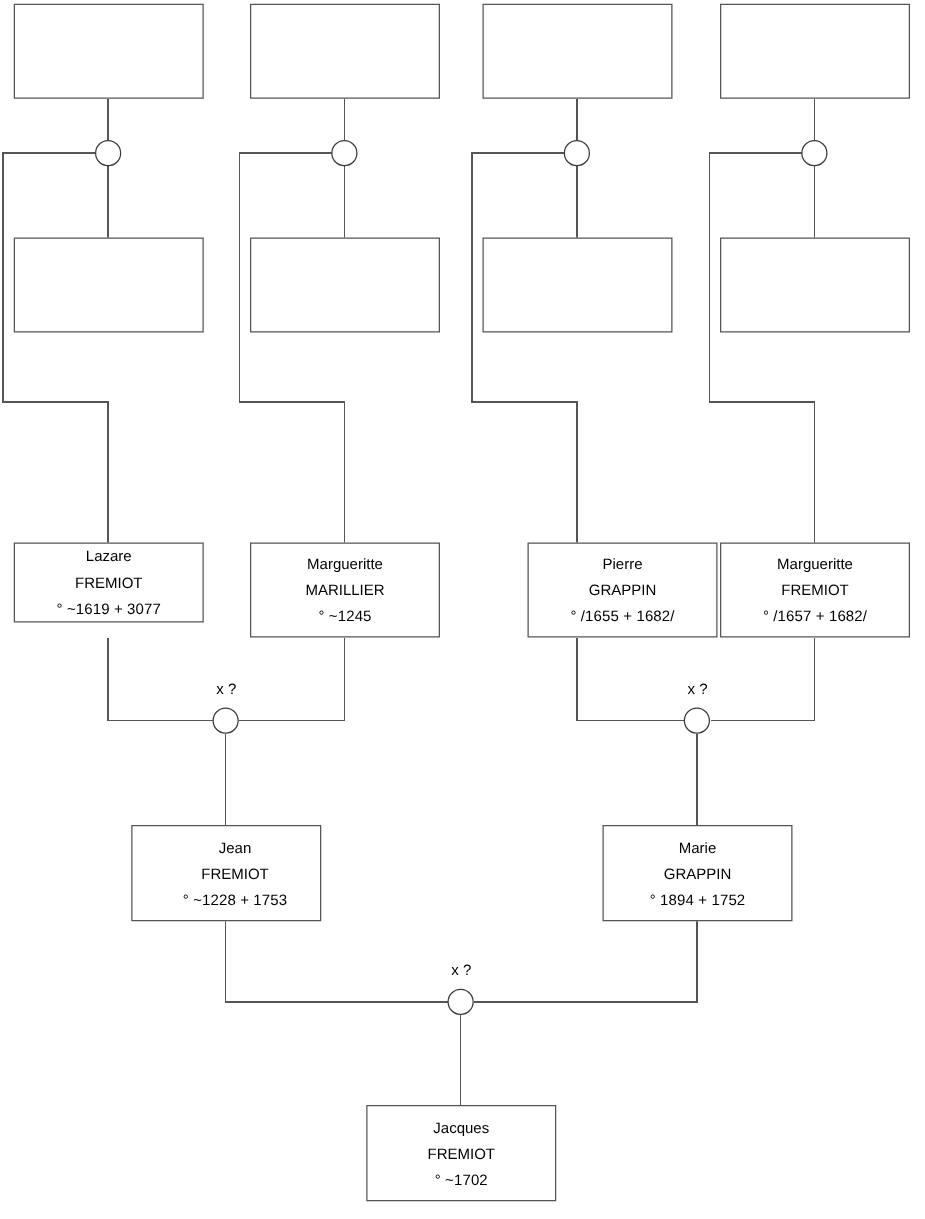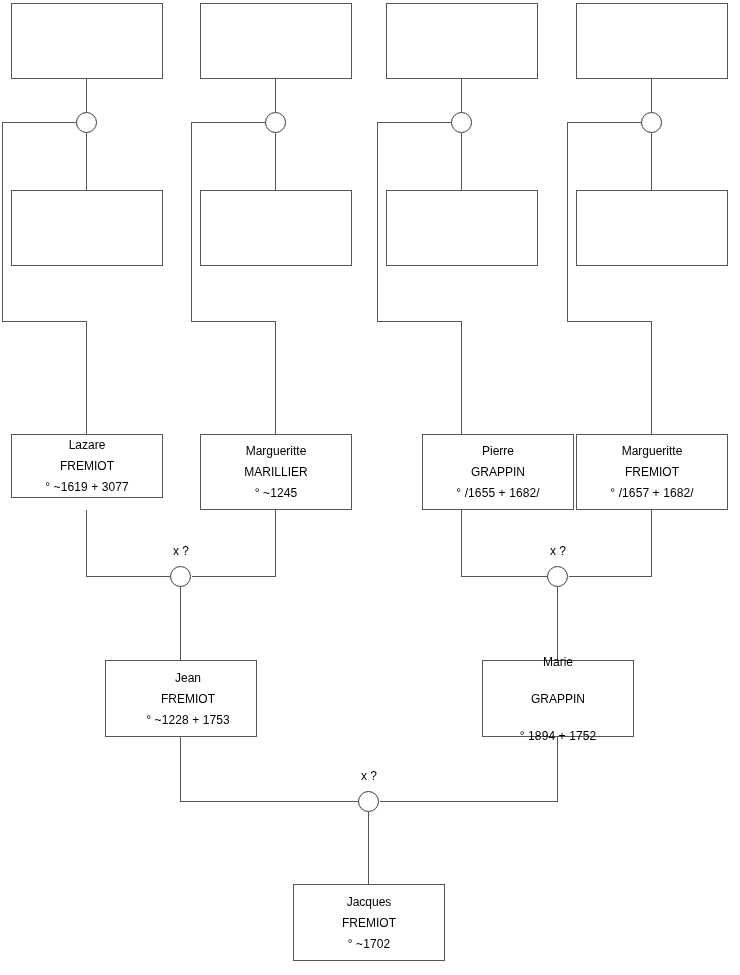--- a/index.html
+++ b/index.html
@@ -177,21 +177,21 @@
   <div class="union-node" style="left:170px; top:566px; width:21px; height:21px;"></div>
 
   <div class="union-label" style="left:532px; top:544px; width:52px;">x ?</div>
   <div class="union-node" style="left:547px; top:566px; width:21px; height:21px;"></div>
 
   <div class="person-box" style="left:105px; top:660px; width:152px; height:77px;padding-left:14px;">
     <span class="given">Jean</span>
     <span class="surname">FREMIOT</span>
     <span class="dates">° ~1228 + 1753</span>
   </div>
-  <div class="person-box" style="left:482px; top:660px; width:152px; height:77px;gap:16px;">
+  <div class="person-box" style="left:482px; top:660px; width:152px; height:77px;">
     <span class="given">Marie</span>
     <span class="surname">GRAPPIN</span>
     <span class="dates">° 1894 + 1752</span>
   </div>
 
   <div class="union-label" style="left:343px; top:769px; width:52px;">x ?</div>
   <div class="union-node" style="left:358px; top:791px; width:21px; height:21px;"></div>
 
   <div class="person-box" style="left:293px; top:884px; width:152px; height:77px;">
     <span class="given">Jacques</span>

